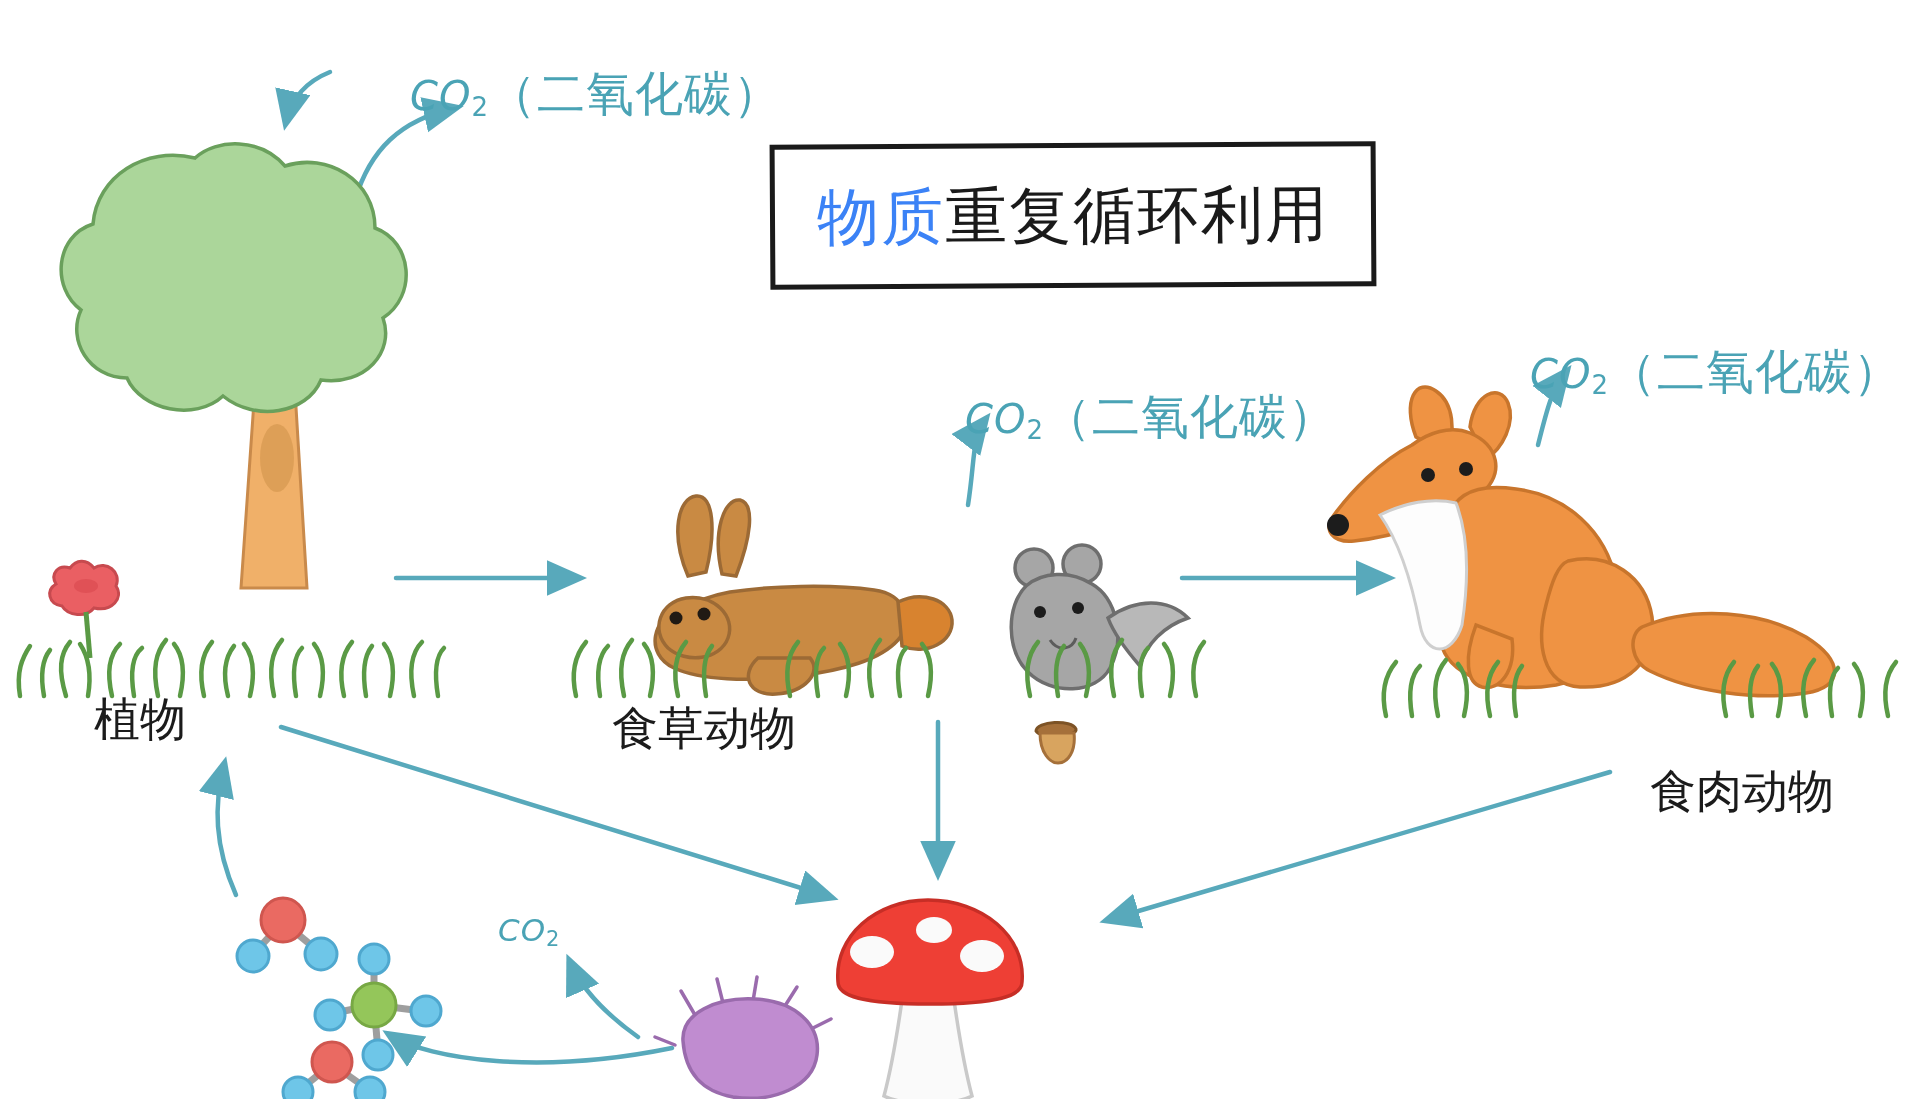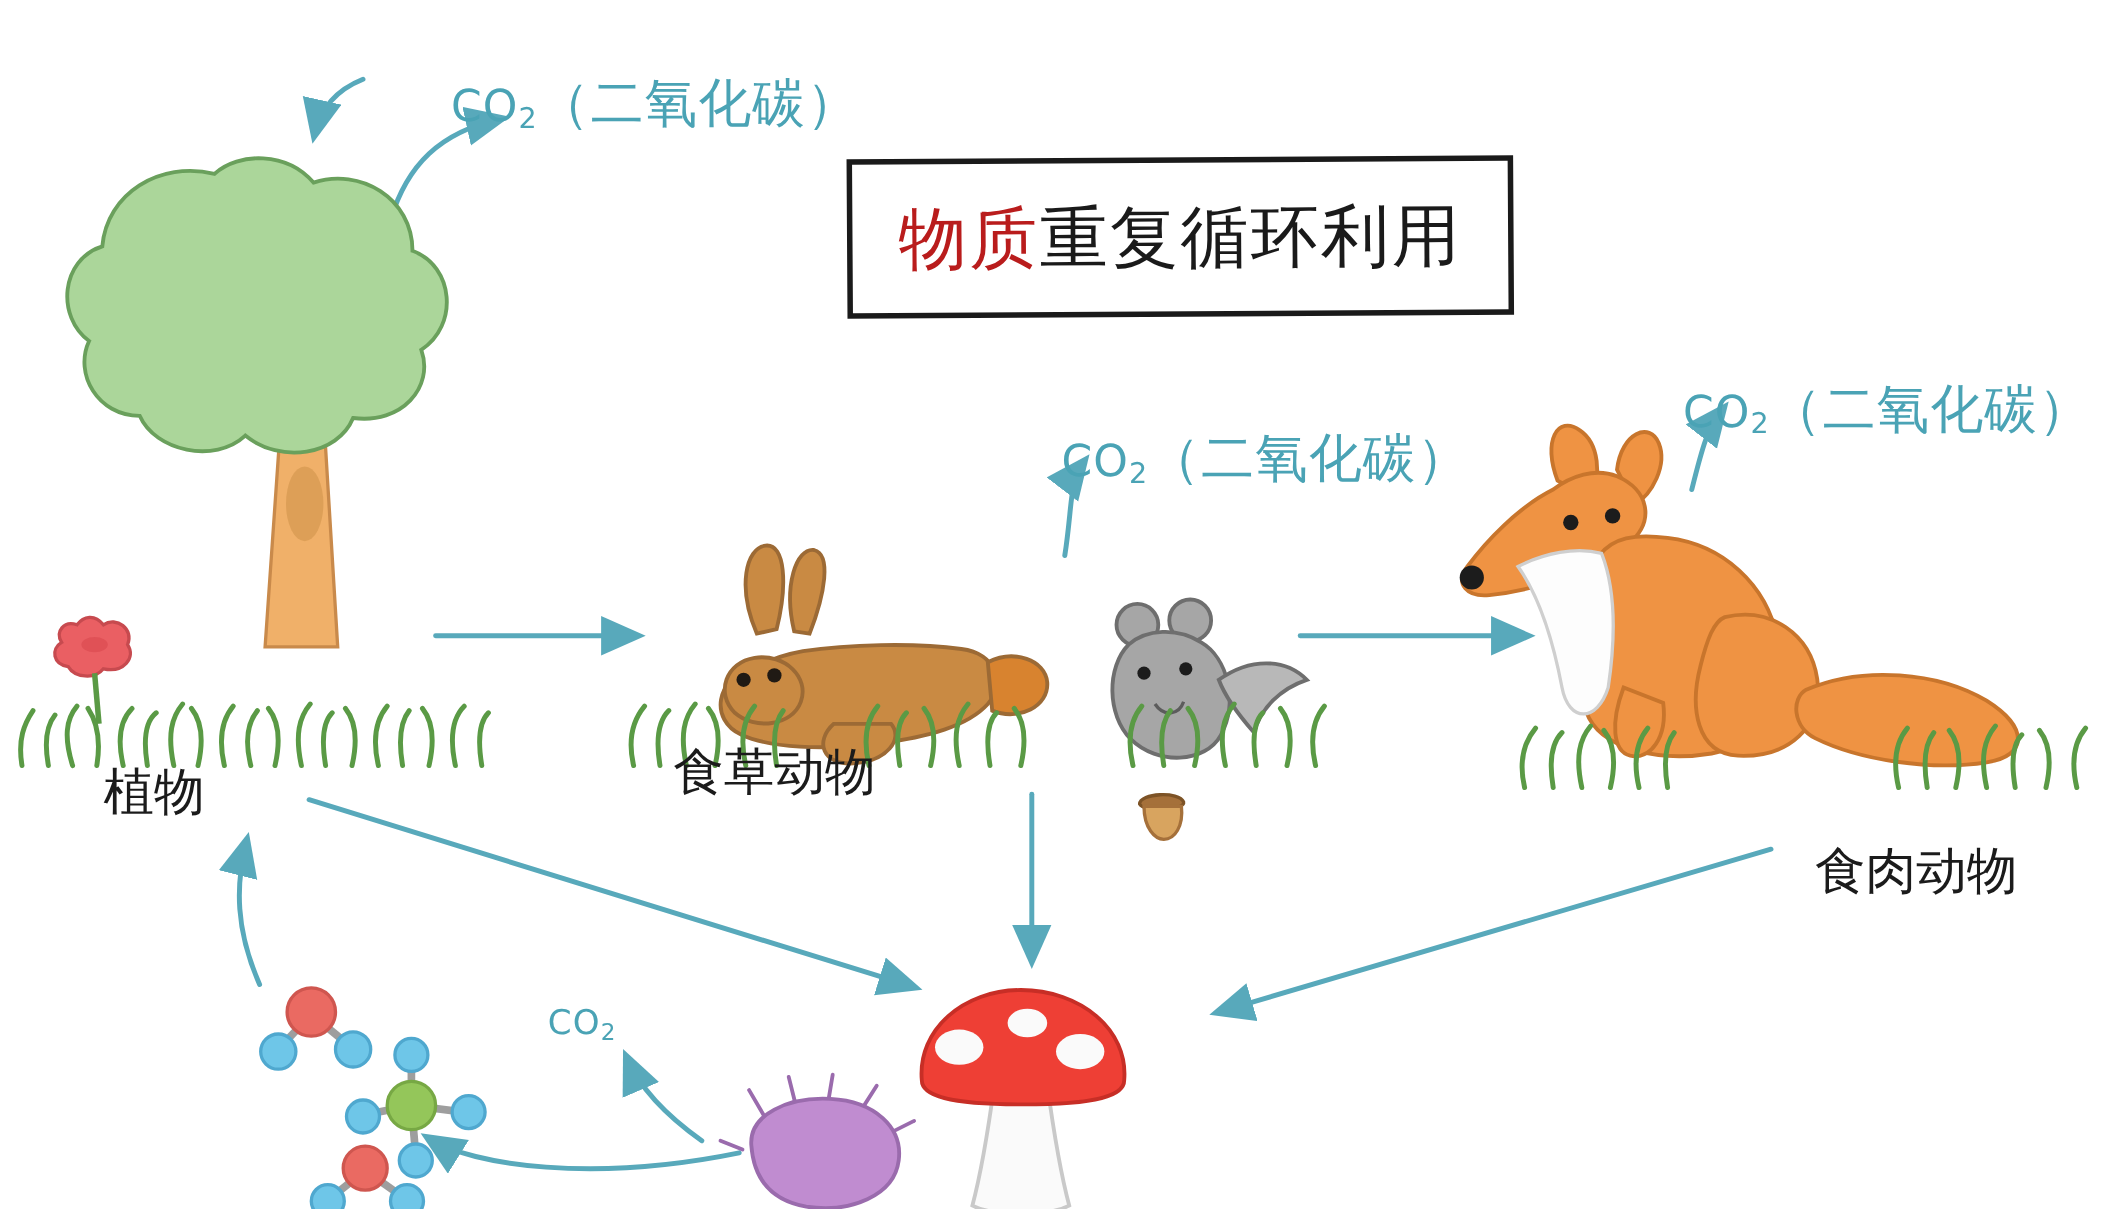--- a/index.html
+++ b/index.html
@@ -13,34 +13,34 @@
   #title-box{
     position:absolute;left:770px;top:143px;width:596px;height:135px;
     border:5px solid #1a1a1a;background:#fff;
     display:flex;align-items:center;justify-content:center;
     transform:rotate(-0.35deg);
   }
   #title-text{
     font-size:62px;letter-spacing:2px;color:#1a1a1a;white-space:nowrap;
     font-family:"Liberation Serif","DejaVu Serif",serif;
   }
-  #title-text .hl{color:#b91c1c;}
+  #title-text .hl{color:#3b82f6;}
 
   
   .node-label{
     font-size:46px;color:#1b1b1b;white-space:nowrap;
     font-family:"Liberation Serif","DejaVu Serif",serif;
   }
 
   
   .co2{
     color:#4aa3b5;white-space:nowrap;
     font-family:"DejaVu Sans","Liberation Sans",sans-serif;
   }
-  .co2 .big{font-size:40px;letter-spacing:1px;}
+  .co2 .big{font-size:40px;letter-spacing:1px;font-style:italic;}
   .co2 .sub{font-size:26px;vertical-align:-6px;}
   .co2 .cn{font-size:48px;font-family:"Liberation Serif","DejaVu Serif",serif;letter-spacing:1px;}
   .co2.small .big{font-size:31px;}
   .co2.small .sub{font-size:21px;vertical-align:-5px;}
 </style>
 </head>
 <body>
 
 <div class="stage">
 
@@ -310,17 +310,17 @@
   <div class="abs co2" style="left:1530px;top:340px;">
     <span class="big">CO</span><span class="sub">2</span><span class="cn">（二氧化碳）</span>
   </div>
 
   <div class="abs co2 small" style="left:498px;top:912px;">
     <span class="big">CO</span><span class="sub">2</span>
   </div>
 
   <div class="abs node-label" style="left:78px;top:689px;margin-left:16px;">植物</div>
 
-  <div class="abs node-label" style="left:612px;top:671px;">食草动物</div>
+  <div class="abs node-label" style="left:612px;top:698px;">食草动物</div>
 
   <div class="abs node-label" style="left:1650px;top:761px;">食肉动物</div>
 
 </div>
 
 </body></html>

